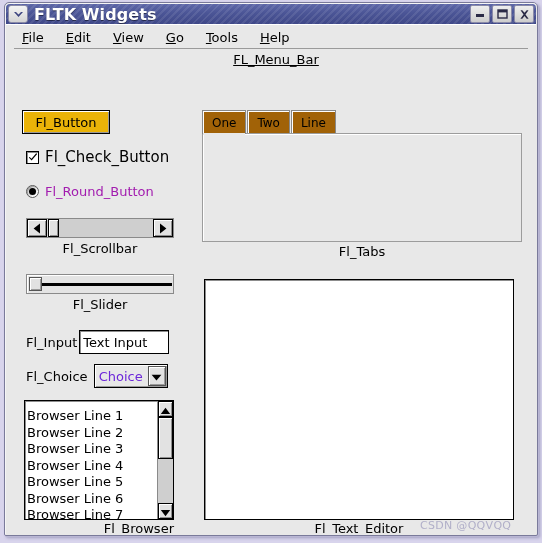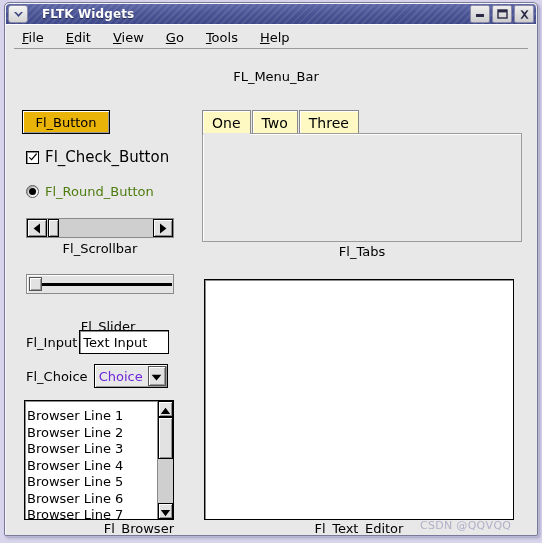--- a/index.html
+++ b/index.html
@@ -46,23 +46,23 @@
     width: 20px; height: 18px;
     margin-left: 2px;
     background: linear-gradient(to bottom,#f4f4f4,#d4d4d4);
     border: 1px solid #8a8aa8;
     border-radius: 3px;
     display: flex; align-items: center; justify-content: center;
   }
   #win-menu-btn svg { display:block; }
   #title-text {
     color: #ffffff;
-    font-size: 12px;
+    font-size: 16px;
     font-weight: bold;
-    margin-left: 14px;
+    margin-left: 6px;
     text-shadow: 0 1px 0 rgba(0,0,0,.45);
     letter-spacing: .1px;
     flex: 1;
     white-space: nowrap;
     overflow: hidden;
   }
   .win-ctl {
     width: 20px; height: 18px;
     margin-right: 2px;
     background: linear-gradient(to bottom,#eeeeee,#cdcdcd);
@@ -153,21 +153,21 @@
   #radio-outer {
     width: 13px; height: 13px;
     border-radius: 50%;
     background: #e8e8e8;
     border: 1px solid #5a5a5a;
     box-shadow: inset 1px 1px 1px #9d9d9d, inset -1px -1px 0 #ffffff;
     display: flex; align-items: center; justify-content: center;
     flex: 0 0 auto;
   }
   #radio-dot { width: 7px; height: 7px; border-radius: 50%; background: #000000; }
-  #fl-round-button .rb-label { font-size: 13px; margin-left: 6px; color:#4d7c0f;text-align:center; }
+  #fl-round-button .rb-label { font-size: 13px; margin-left: 6px; color:#a21caf;text-align:center; }
 
   
   #fl-scrollbar {
     position: absolute;
     left: 20px; top: 194px;
     width: 148px; height: 20px;
     background: #cfcfcf;
     border: 1px solid #8a8a8a;
     box-shadow: inset 1px 1px 0 #ffffff;
     display: flex;
@@ -304,25 +304,25 @@
   
   #fl-tabs {
     position: absolute;
     left: 196px; top: 86px;
     width: 320px; height: 132px;
   }
   #tabs-strip { position: absolute; left: 0; top: 0; height: 24px; display: flex; }
   .tab {
     height: 24px;
     padding: 8px 9px;
-    background: #fef9c3;
+    background: #a16207;
     border: 1px solid #888888;
     border-bottom: none;
     box-shadow: inset 1px 1px 0 #ffffff;
-    font-size: 14px; color: #000;
+    font-size: 12px; color: #000;
     display: flex; align-items: center;
     margin-right: 1px;
     position: relative;
   }
   .tab.active { z-index: 2; box-shadow: inset 1px 1px 0 #ffffff; }
   .tab.active::after {
     content: ""; position: absolute;
     left: 0; right: 0; bottom: -1px; height: 2px;
     background: #e8e8e8;
   }
@@ -401,21 +401,21 @@
     <div id="client-inner-top"></div>
 
     <div id="menu-bar">
       <div class="menu-item"><u>F</u><span>ile</span></div>
       <div class="menu-item"><u>E</u><span>dit</span></div>
       <div class="menu-item"><u>V</u><span>iew</span></div>
       <div class="menu-item"><u>G</u><span>o</span></div>
       <div class="menu-item"><u>T</u><span>ools</span></div>
       <div class="menu-item"><u>H</u><span>elp</span></div>
     </div>
-    <div class="widget-label" style="left:190px; top:45px; width:160px;">FL_Menu_Bar</div>
+    <div class="widget-label" style="left:190px; top:28px; width:160px;text-decoration:underline;">FL_Menu_Bar</div>
 
     <button id="fl-button">Fl_Button</button>
 
     <div id="fl-check-button">
       <span id="check-box">
         <span>
           <svg width="10" height="10" viewBox="0 0 10 10">
               <path d="M0.8 4.6 L3.6 7.6 L9.2 0.9 L8.2 0.3 L3.5 5.8 L1.6 3.9 Z" fill="#000"></path>
             </svg>
         </span>
@@ -448,21 +448,21 @@
             </svg>
         </span>
       </div>
     </div>
     <div class="widget-label" style="left:20px; top:217px; width:148px;">Fl_Scrollbar</div>
 
     <div id="fl-slider">
       <div id="slider-track"></div>
       <div id="slider-thumb"></div>
     </div>
-    <div class="widget-label" style="left:28px; top:273px; width:148px;margin-top:22px;">Fl_Slider</div>
+    <div class="widget-label" style="left:20px; top:273px; width:148px;">Fl_Slider</div>
 
     <div id="fl-input-row">
       <span id="fl-input-label">Fl_Input</span>
       <div id="fl-input">Text Input</div>
     </div>
 
     <div id="fl-choice-row">
       <span id="fl-choice-label">Fl_Choice</span>
       <div id="fl-choice">
         <span class="ch-text">Choice</span>
@@ -505,21 +505,21 @@
           </span>
         </div>
       </div>
     </div>
     <div class="widget-label" style="left:18px; top:497px; width:150px;text-align:right;">Fl_Browser</div>
 
     <div id="fl-tabs">
       <div id="tabs-strip">
         <div class="tab active">One</div>
         <div class="tab">Two</div>
-        <div class="tab">Three</div>
+        <div class="tab">Line</div>
       </div>
       <div id="tabs-body"></div>
     </div>
     <div class="widget-label" style="left:196px; top:220px; width:320px;">Fl_Tabs</div>
 
     <div id="fl-text-editor"></div>
     <div class="widget-label" style="left:198px; top:497px; width:310px;">Fl_Text_Editor</div>
 
   </div>
 </div>

